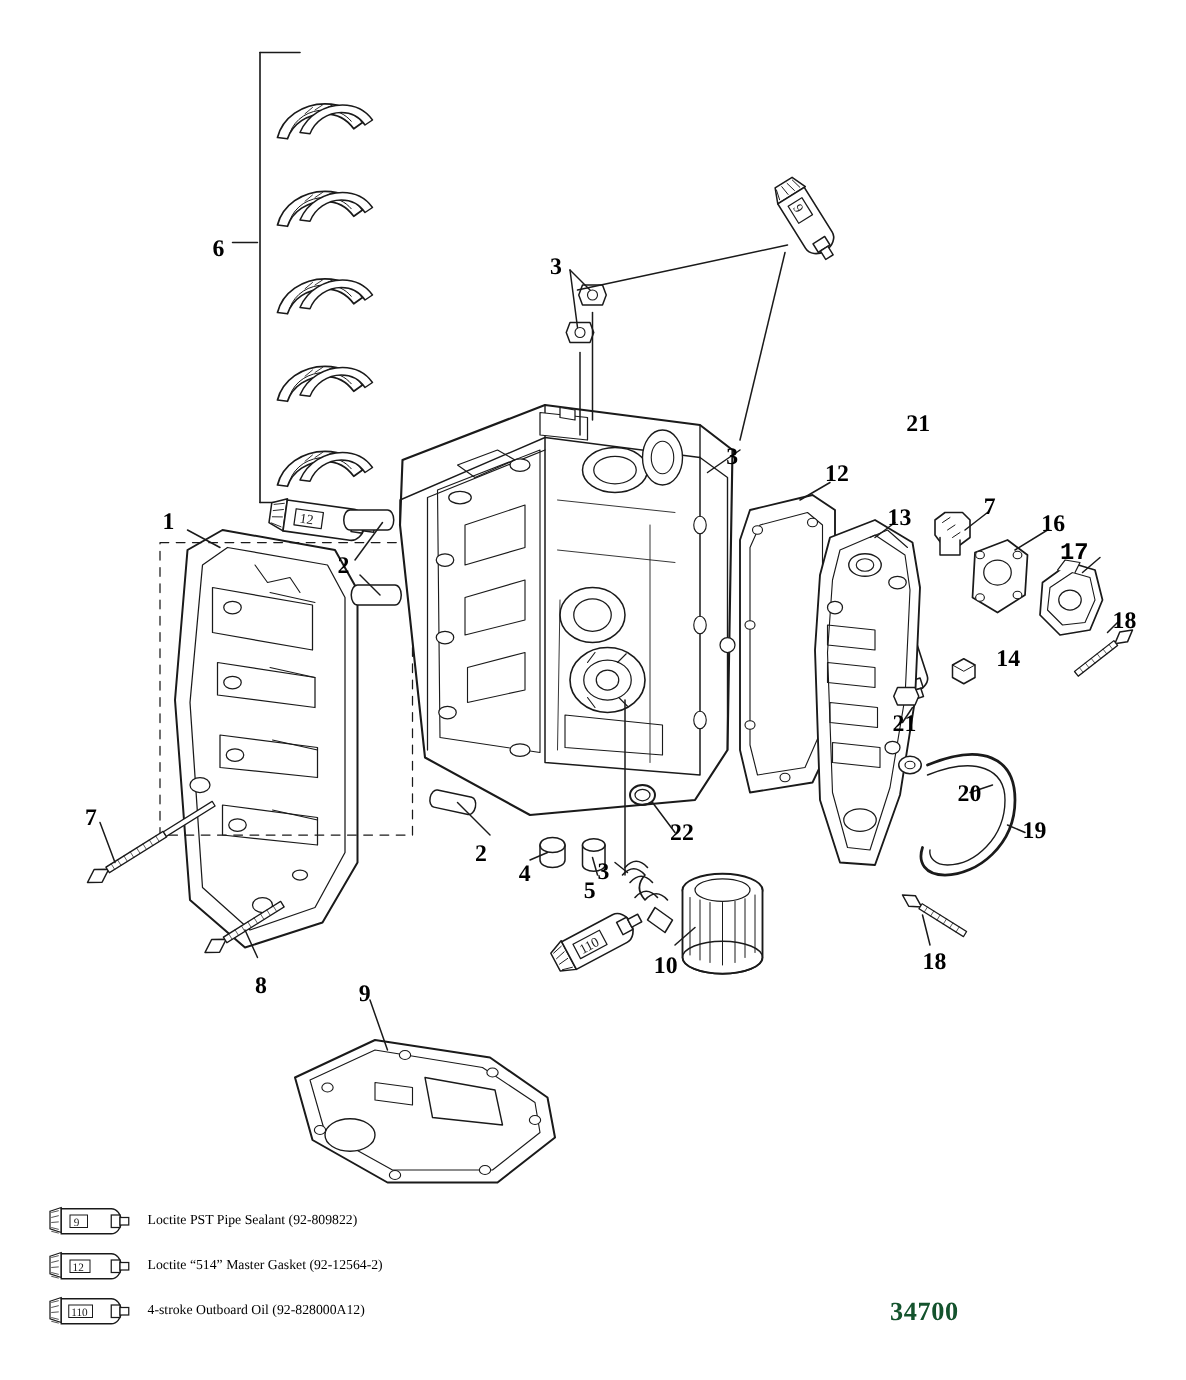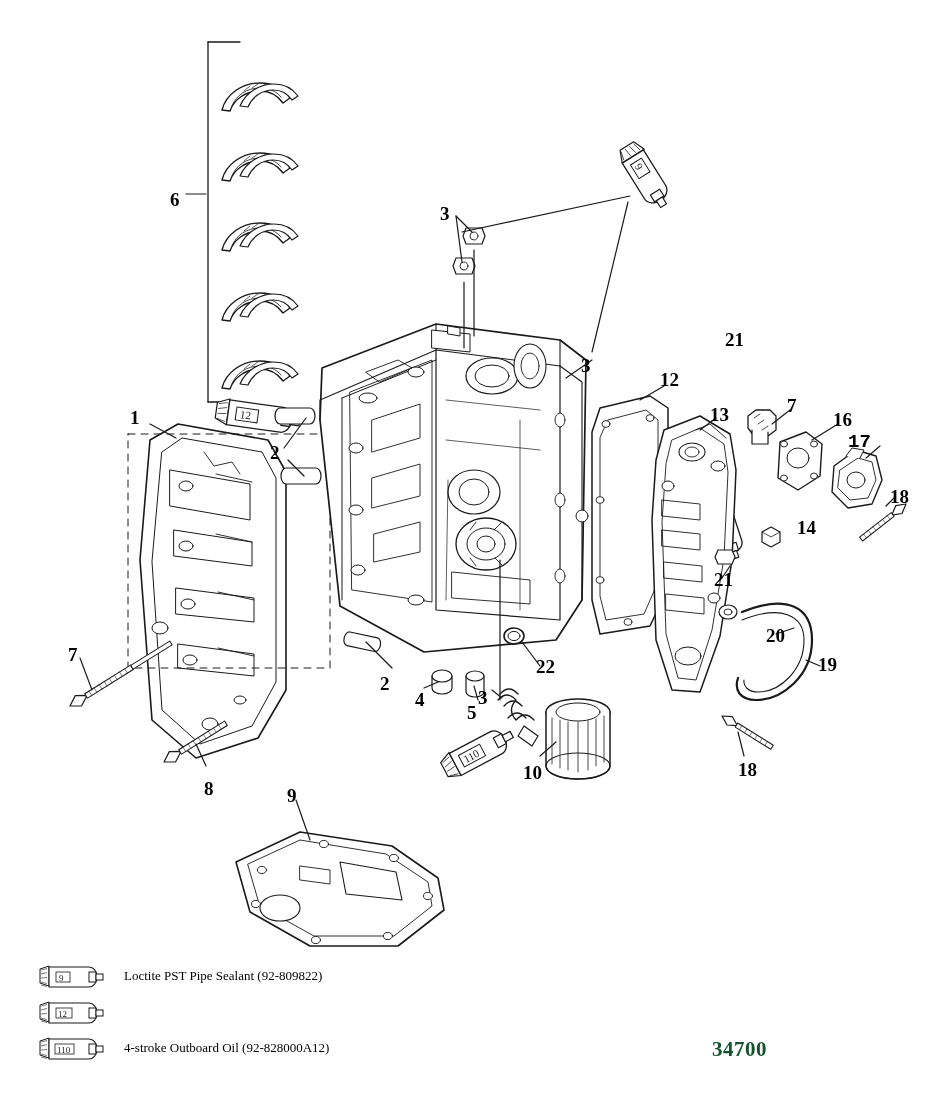--- a/index.html
+++ b/index.html
@@ -45,23 +45,23 @@
     height: 36px;
   }
   .legend-tube {
     position: relative;
     width: 72px;
     height: 22px;
     flex: 0 0 72px;
   }
   .legend-text {
     font-family: "Liberation Serif", serif;
-    font-size: 13px;
+    font-size: 11px;
     color: #000000;
-    margin-left: 14px;
+    margin-left: 8px;
     white-space: nowrap;
   }
   #figure-number {
     position: absolute;
     left: 712px;
     top: 1037px;
     font-family: "Liberation Serif", serif;
     font-size: 21px;
     font-weight: bold;
     letter-spacing: 0.5px;
@@ -468,20 +468,21 @@
         <svg viewBox="0 0 72 24" width="72" height="24">
           <path d="M2,4 l 9,-3 l 0,20 l -9,-3 Z" fill="#fff" stroke="#1a1a1a" stroke-width="1"></path>
           <path d="M3,5 l 6,-1.5 M3,9 l 6,-1.5 M3,13 l 6,-0.5 M3,17 l 6,1.5 M3,20 l 6,1.5" stroke="#1a1a1a" stroke-width="0.6"></path>
           <path d="M11,2 h 40 a 8,10 0 0 1 0,20 h -40 Z" fill="#fff" stroke="#1a1a1a" stroke-width="1.1"></path>
           <rect x="51" y="7" width="7" height="10" fill="#fff" stroke="#1a1a1a" stroke-width="1"></rect>
           <rect x="58" y="9" width="7" height="6" fill="#fff" stroke="#1a1a1a" stroke-width="1"></rect>
           <rect x="18" y="7" width="16" height="10" fill="#fff" stroke="#1a1a1a" stroke-width="0.8"></rect>
           <text x="20" y="15.5" font-family="Liberation Serif, serif" font-size="9" fill="#1a1a1a">12</text>
         </svg>
       </div>
+      <div class="legend-text">Loctite “514” Master Gasket (92-12564-2)</div>
     </div>
 
     <div class="legend-row">
       <div class="legend-tube">
         <svg viewBox="0 0 72 24" width="72" height="24">
           <path d="M2,4 l 9,-3 l 0,20 l -9,-3 Z" fill="#fff" stroke="#1a1a1a" stroke-width="1"></path>
           <path d="M3,5 l 6,-1.5 M3,9 l 6,-1.5 M3,13 l 6,-0.5 M3,17 l 6,1.5 M3,20 l 6,1.5" stroke="#1a1a1a" stroke-width="0.6"></path>
           <path d="M11,2 h 40 a 8,10 0 0 1 0,20 h -40 Z" fill="#fff" stroke="#1a1a1a" stroke-width="1.1"></path>
           <rect x="51" y="7" width="7" height="10" fill="#fff" stroke="#1a1a1a" stroke-width="1"></rect>
           <rect x="58" y="9" width="7" height="6" fill="#fff" stroke="#1a1a1a" stroke-width="1"></rect>

